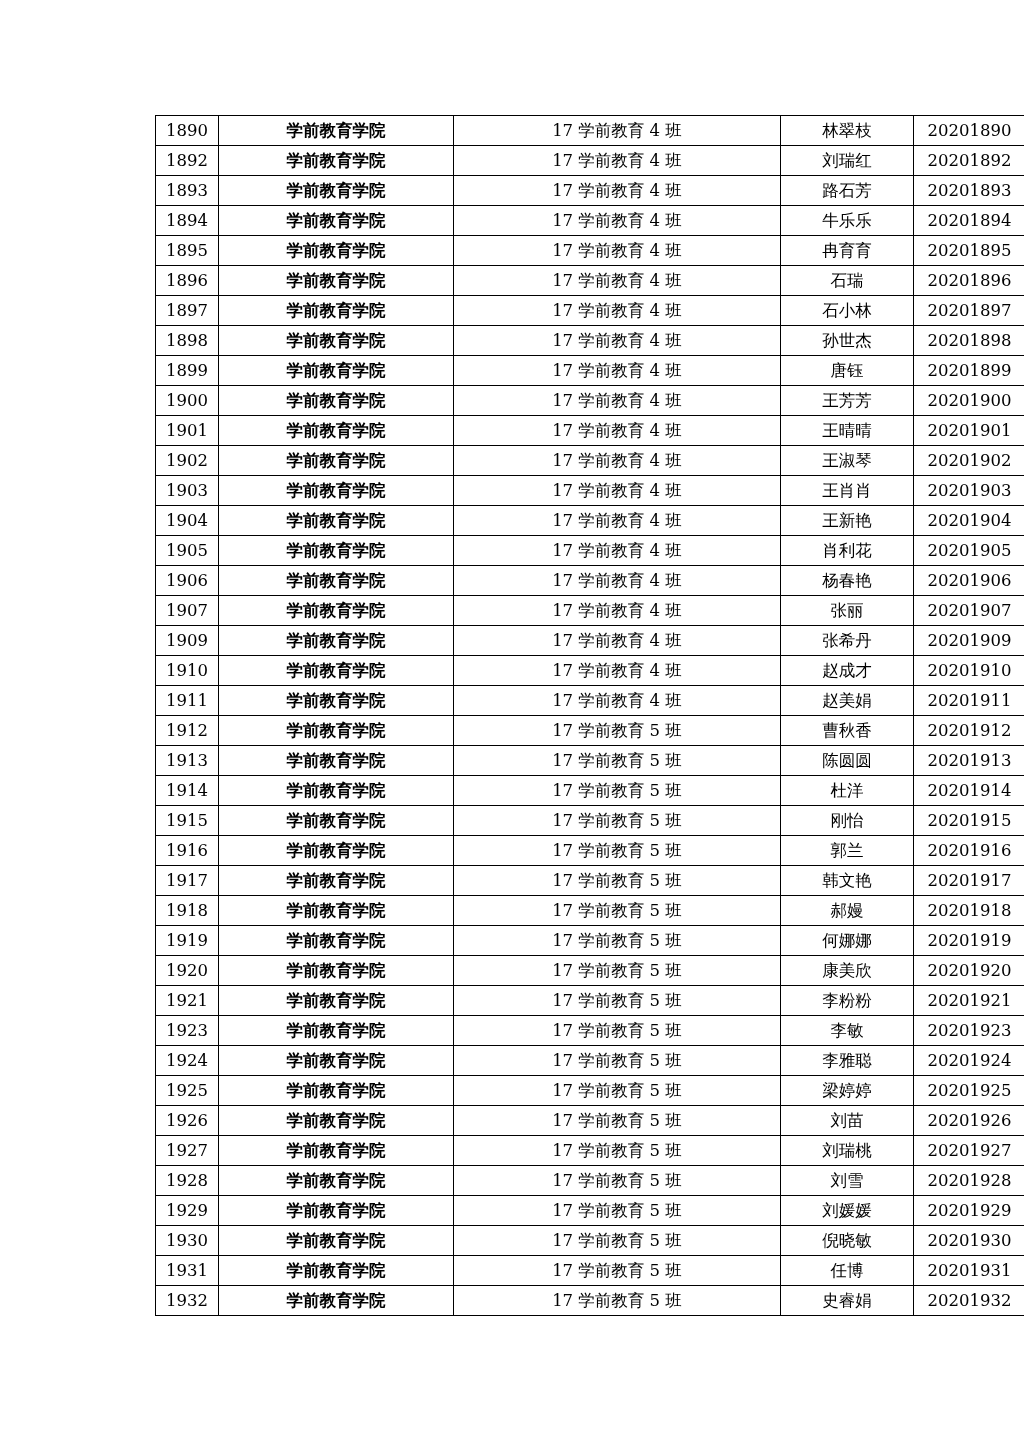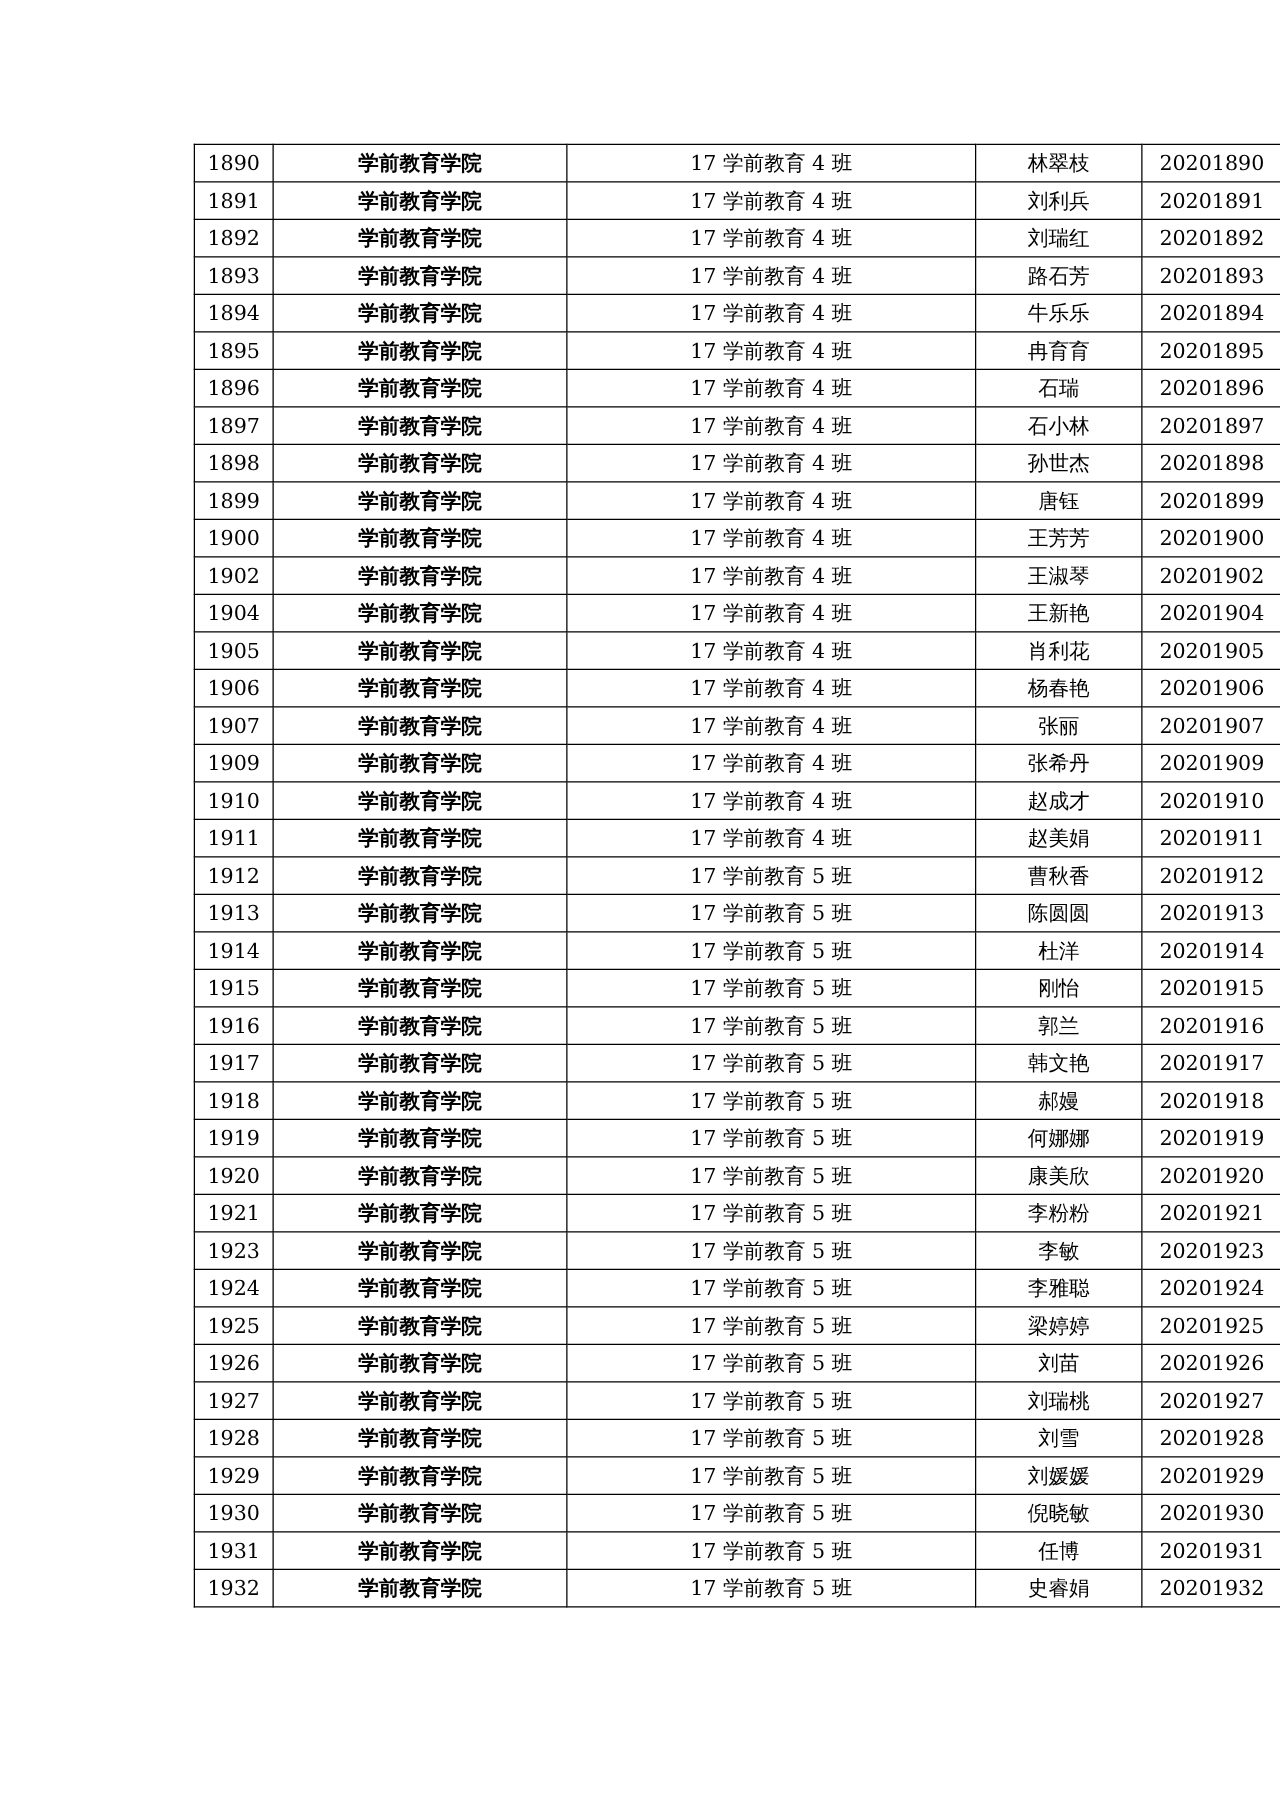--- a/index.html
+++ b/index.html
@@ -62,27 +62,20 @@
     <table class="roster">
       <tbody>
           <tr>
             <td class="col-seq num">1890</td>
             <td class="col-college">学前教育学院</td>
             <td class="col-class">17 学前教育 4 班</td>
             <td class="col-name">林翠枝</td>
             <td class="col-id num">20201890</td>
           </tr>
           <tr>
-            <td class="col-seq num">1891</td>
-            <td class="col-college">学前教育学院</td>
-            <td class="col-class">17 学前教育 4 班</td>
-            <td class="col-name">刘利兵</td>
-            <td class="col-id num">20201891</td>
-          </tr>
-          <tr>
             <td class="col-seq num">1892</td>
             <td class="col-college">学前教育学院</td>
             <td class="col-class">17 学前教育 4 班</td>
             <td class="col-name">刘瑞红</td>
             <td class="col-id num">20201892</td>
           </tr>
           <tr>
             <td class="col-seq num">1893</td>
             <td class="col-college">学前教育学院</td>
             <td class="col-class">17 学前教育 4 班</td>
@@ -132,25 +125,39 @@
             <td class="col-id num">20201899</td>
           </tr>
           <tr>
             <td class="col-seq num">1900</td>
             <td class="col-college">学前教育学院</td>
             <td class="col-class">17 学前教育 4 班</td>
             <td class="col-name">王芳芳</td>
             <td class="col-id num">20201900</td>
           </tr>
           <tr>
+            <td class="col-seq num">1901</td>
+            <td class="col-college">学前教育学院</td>
+            <td class="col-class">17 学前教育 4 班</td>
+            <td class="col-name">王晴晴</td>
+            <td class="col-id num">20201901</td>
+          </tr>
+          <tr>
             <td class="col-seq num">1902</td>
             <td class="col-college">学前教育学院</td>
             <td class="col-class">17 学前教育 4 班</td>
             <td class="col-name">王淑琴</td>
             <td class="col-id num">20201902</td>
+          </tr>
+          <tr>
+            <td class="col-seq num">1903</td>
+            <td class="col-college">学前教育学院</td>
+            <td class="col-class">17 学前教育 4 班</td>
+            <td class="col-name">王肖肖</td>
+            <td class="col-id num">20201903</td>
           </tr>
           <tr>
             <td class="col-seq num">1904</td>
             <td class="col-college">学前教育学院</td>
             <td class="col-class">17 学前教育 4 班</td>
             <td class="col-name">王新艳</td>
             <td class="col-id num">20201904</td>
           </tr>
           <tr>
             <td class="col-seq num">1905</td>

